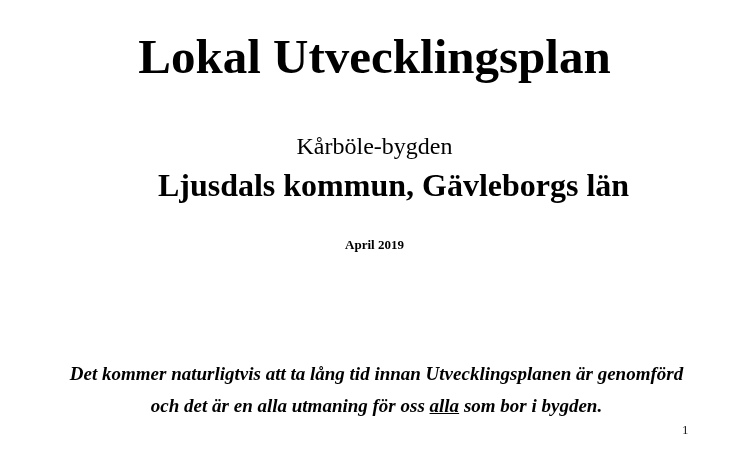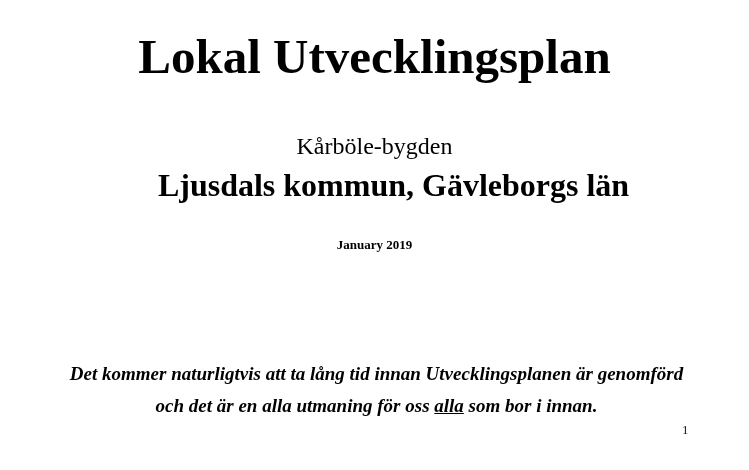--- a/index.html
+++ b/index.html
@@ -17,18 +17,18 @@
     #quote2 { top: 394px; left: 2px; }
     .u { text-decoration: underline; }
     #pagenum { position: absolute; left: 682px; top: 422px; font-size: 13px; line-height: 16px; color: #222; }
   </style>
 </head>
 <body>
 
 <div id="title" class="abs">Lokal Utvecklingsplan</div>
 <div id="subtitle1" class="abs">Kårböle-bygden</div>
 <div id="subtitle2" class="abs">Ljusdals kommun, Gävleborgs län</div>
-<div id="date" class="abs">January 2019</div>
+<div id="date" class="abs">April 2019</div>
 
 <div id="quote1" class="abs quote">Det kommer naturligtvis att ta lång tid innan Utvecklingsplanen är genomförd</div>
-<div id="quote2" class="abs quote"><span>och det är en alla utmaning för oss </span><span class="u">alla</span><span> som bor i innan.</span></div>
+<div id="quote2" class="abs quote"><span>och det är en alla utmaning för oss </span><span class="u">alla</span><span> som bor i bygden.</span></div>
 
 <div id="pagenum">1</div>
 
 </body></html>

